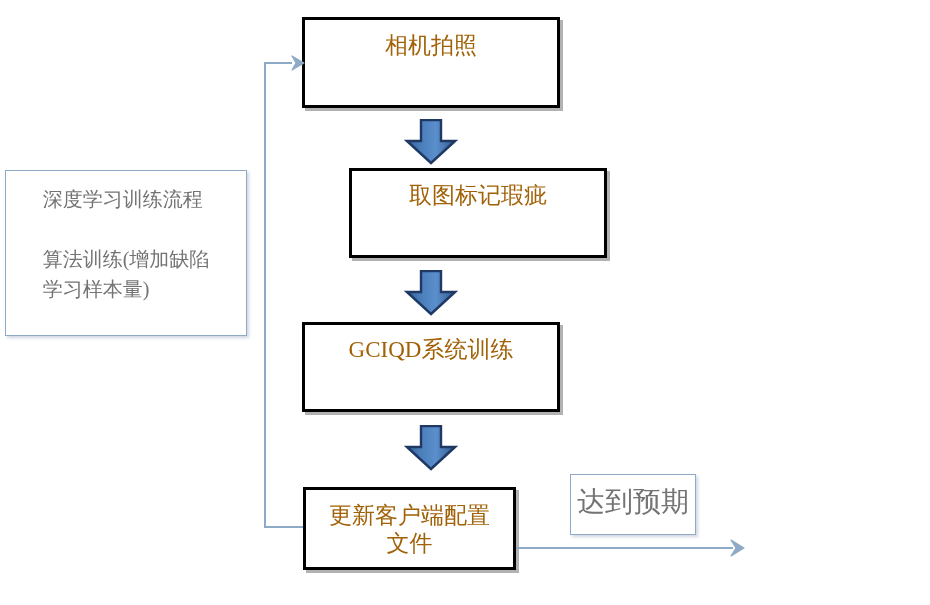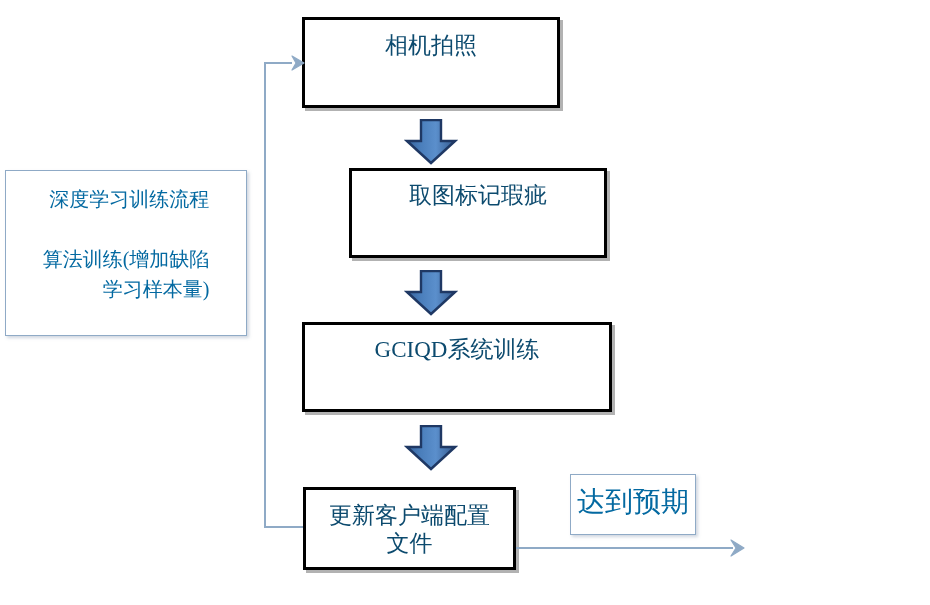--- a/index.html
+++ b/index.html
@@ -24,50 +24,50 @@
   .proc-box {
     position: absolute;
     background: #ffffff;
     border: 3px solid #000000;
     box-shadow: 3px 3px 0 rgba(0,0,0,0.30);
     box-sizing: border-box;
     display: flex;
     justify-content: center;
   }
   .proc-box .box-text {
-    color: #0c4a6e;
+    color: #a16207;
     text-align: center;
     line-height: 1.22;
     white-space: pre-line;
   }
   
   .note-box {
     position: absolute;
     background: #ffffff;
     border: 1.5px solid #8faac6;
     box-shadow: 2px 2px 3px rgba(120,140,165,0.35);
     box-sizing: border-box;
     display: flex;
     justify-content: center;
   }
   .note-box .box-text {
-    color: #0369a1;
-    text-align: right;
+    color: #737373;
+    text-align: left;
     line-height: 1.5;
     white-space: pre-line;
   }
 
   
   #box-camera      { left: 302px; top: 17px;  width: 258px; height: 91px;  padding-top: 12px; }
   #box-camera .box-text      { font-size: 23px; }
 
   #box-mark        { left: 302px; top: 168px; width: 258px; height: 90px;  padding-top: 11px; margin-left: 47px; }
   #box-mark .box-text        { font-size: 23px; }
 
-  #box-train       { left: 302px; top: 322px; width: 310px; height: 90px;  padding-top: 11px; }
+  #box-train       { left: 302px; top: 322px; width: 258px; height: 90px;  padding-top: 11px; }
   #box-train .box-text       { font-size: 23px; }
 
   #box-update      { left: 303px; top: 487px; width: 213px; height: 83px; padding-top: 12px; }
   #box-update .box-text      { font-size: 23px; }
 
   #box-done        { left: 744px; top: 508px; width: 181px; height: 80px;  padding-top: 11px; }
   #box-done .box-text        { font-size: 23px; }
 
   #box-info        { left: 5px;   top: 170px; width: 242px; height: 166px; padding-top: 13px; }
   #box-info .box-text        { font-size: 20px; }

